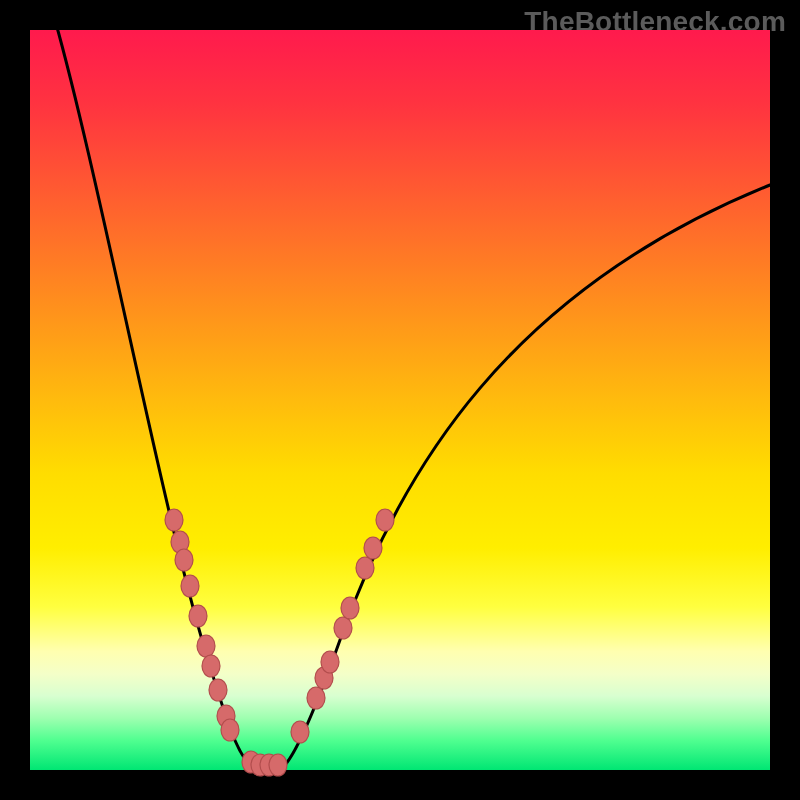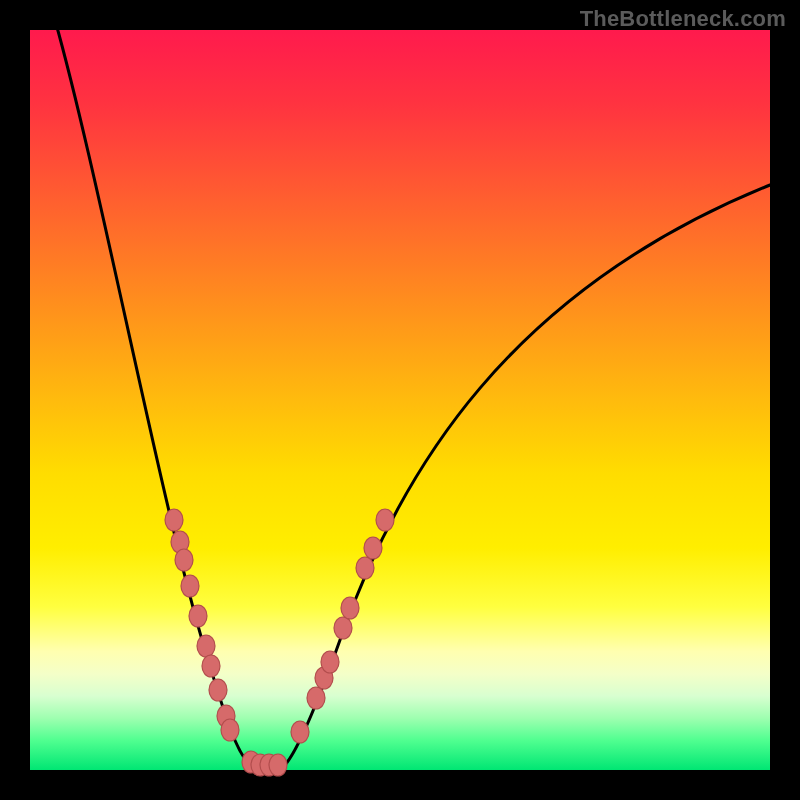--- a/index.html
+++ b/index.html
@@ -38,21 +38,21 @@
       #9effb0 93%,
       #50ff90 96%,
       #00e673 100%
     );
   }
   .watermark {
     position: absolute;
     top: 6px;
     right: 14px;
     font-family: Arial, Helvetica, sans-serif;
-    font-size: 22px;
+    font-size: 28px;
     font-weight: 600;
     color: #5b5b5b;
     letter-spacing: 0.2px;
     margin-left: 24px;
   }
   svg.curve-layer {
     position: absolute;
     left: 0;
     top: 0;
     width: 740px;

